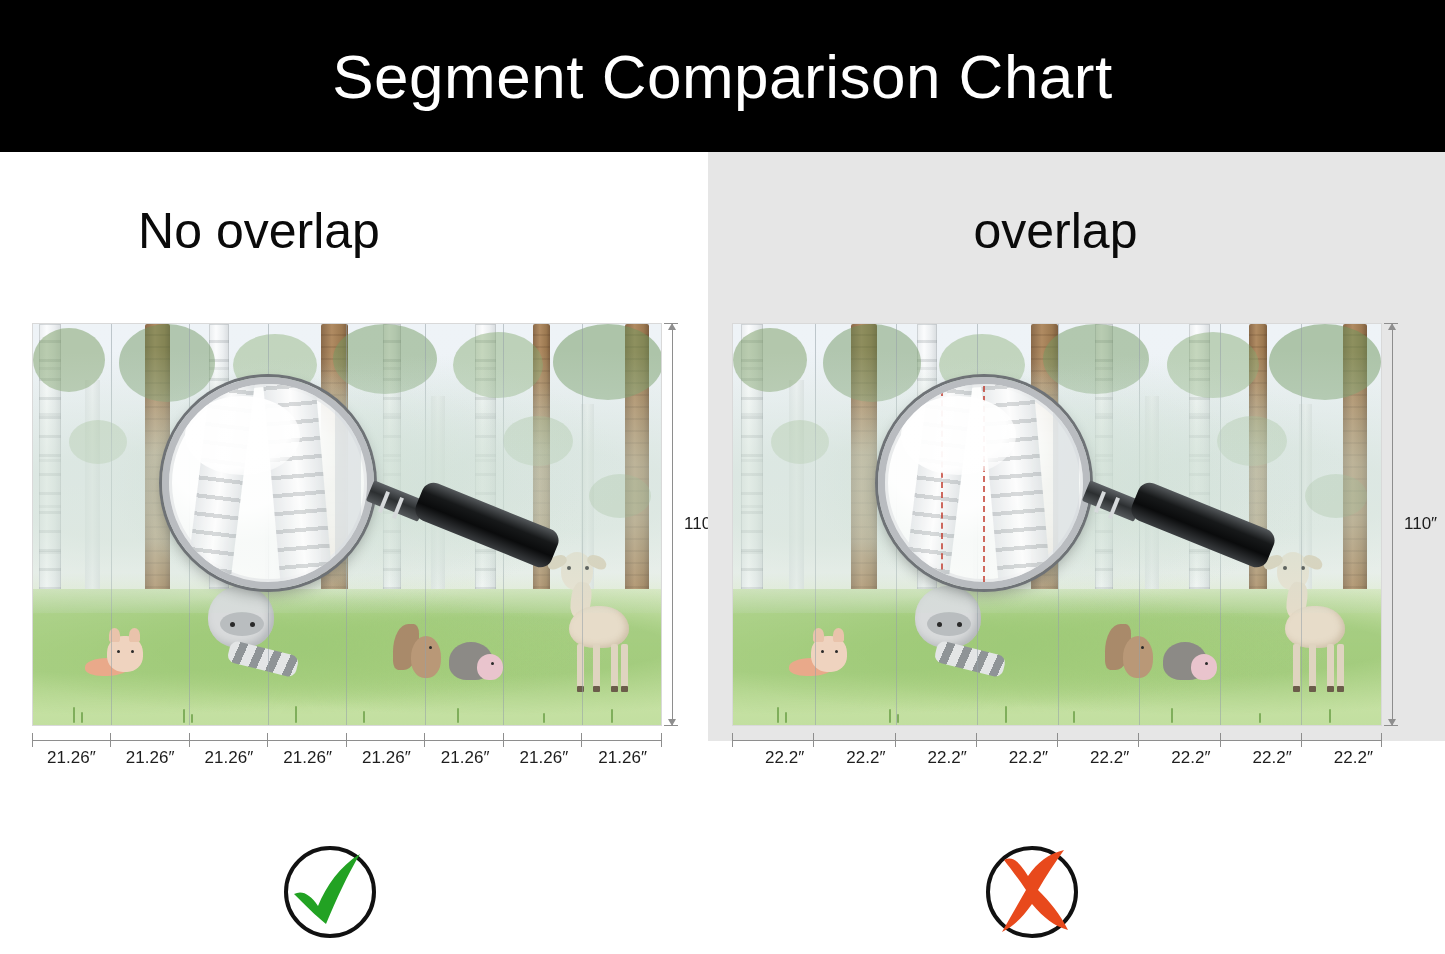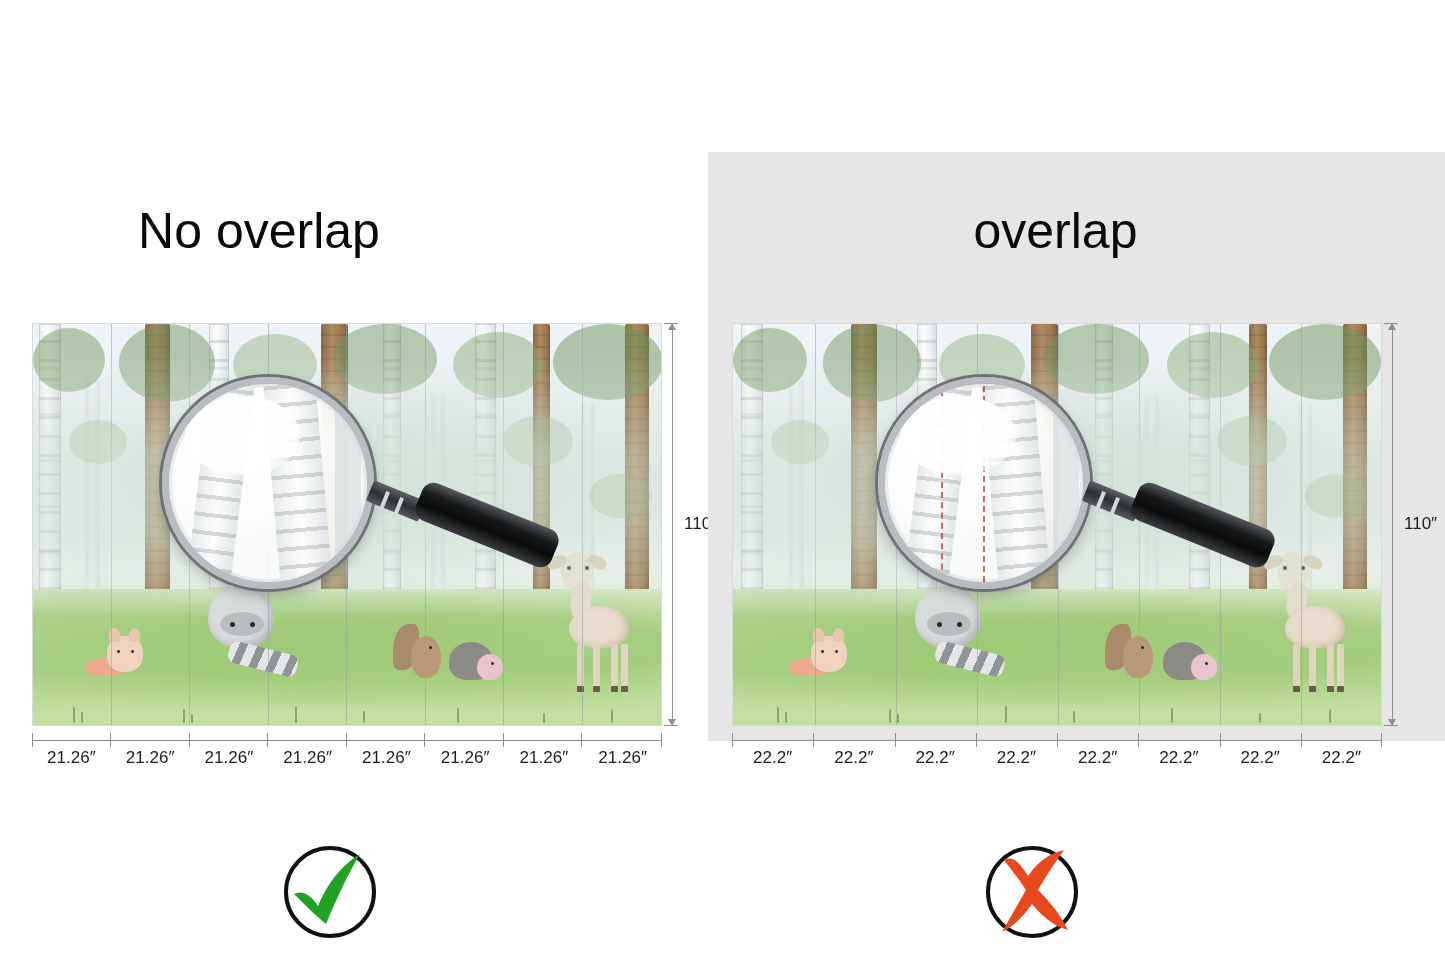--- a/index.html
+++ b/index.html
@@ -201,20 +201,23 @@
     position:absolute; left:6px; top:6px; width:92px; height:92px;
     border:4px solid #111; border-radius:50%;
   }
   .verdict-mark{ position:absolute; inset:0; }
 </style>
 </head>
 <body>
 
 <div id="root">
 
+  <div class="header">
+    <div class="header-title">Segment Comparison Chart</div>
+  </div>
 
   <div class="panels">
 
     <div class="panel panel-left">
       <div class="panel-heading">No overlap</div>
 
       <div class="figure figure-left">
         <div class="mural">
 
           <div class="trunk birch" style="left:6px;   width:22px; height:100%;"></div>
@@ -488,21 +491,21 @@
         <div class="dim-h" style="left:24px; top:588px; width:650px;"></div>
         <div class="tick" style="left:24px;  top:581px; height:14px;"></div>
         <div class="tick" style="left:105px; top:581px; height:14px;"></div>
         <div class="tick" style="left:187px; top:581px; height:14px;"></div>
         <div class="tick" style="left:268px; top:581px; height:14px;"></div>
         <div class="tick" style="left:349px; top:581px; height:14px;"></div>
         <div class="tick" style="left:430px; top:581px; height:14px;"></div>
         <div class="tick" style="left:512px; top:581px; height:14px;"></div>
         <div class="tick" style="left:593px; top:581px; height:14px;"></div>
         <div class="tick" style="left:673px; top:581px; height:14px;"></div>
-        <div class="seg-labels" style="left:24px; top:596px; width:650px;align-items:flex-end;">
+        <div class="seg-labels" style="left:36px; top:596px; width:650px;align-items:flex-end;">
           <div class="seg-label" style="width:81.25px;">22.2″</div>
           <div class="seg-label" style="width:81.25px;">22.2″</div>
           <div class="seg-label" style="width:81.25px;">22.2″</div>
           <div class="seg-label" style="width:81.25px;">22.2″</div>
           <div class="seg-label" style="width:81.25px;">22.2″</div>
           <div class="seg-label" style="width:81.25px;">22.2″</div>
           <div class="seg-label" style="width:81.25px;">22.2″</div>
           <div class="seg-label" style="width:81.25px;">22.2″</div>
         </div>
       </div>

